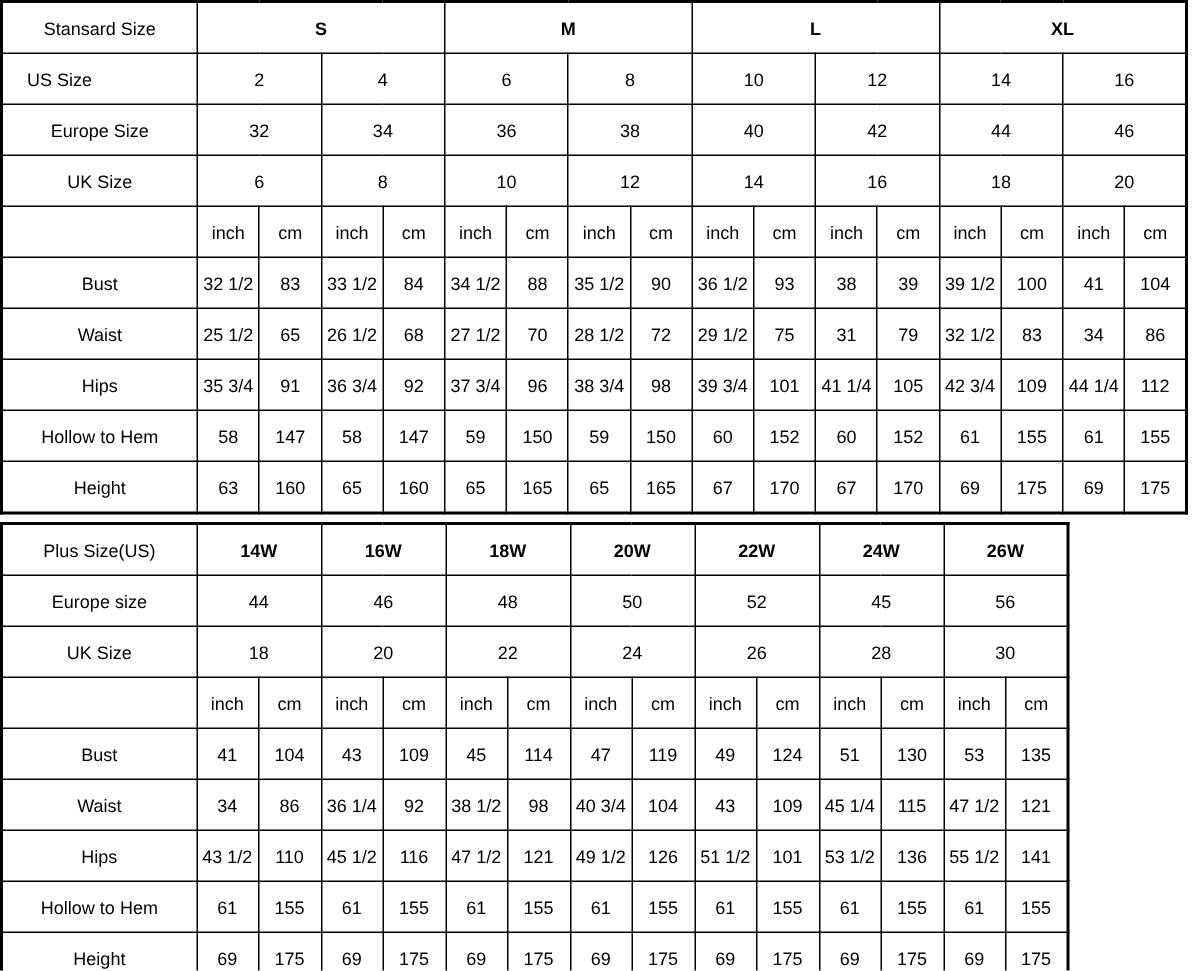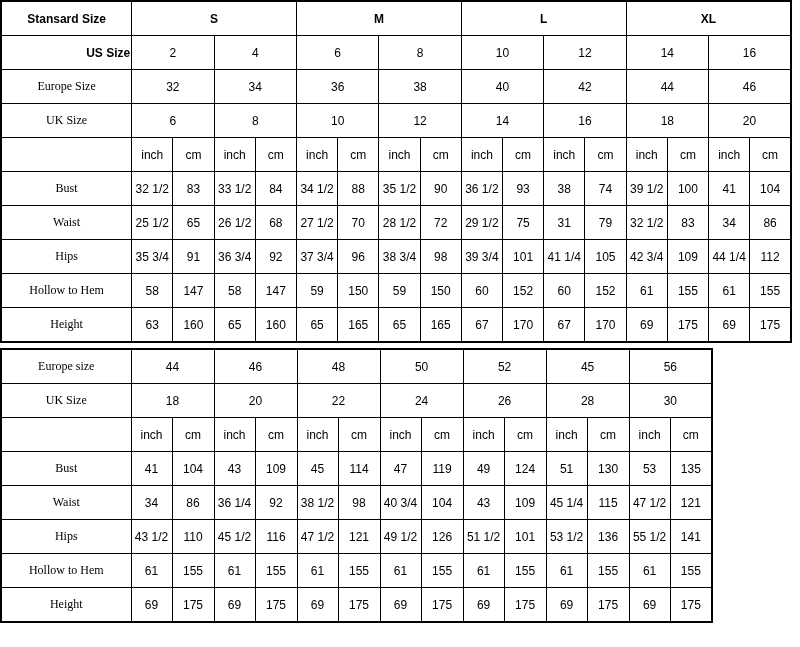--- a/index.html
+++ b/index.html
@@ -30,24 +30,23 @@
     text-align: center;
     vertical-align: middle;
     font-size: 12px;
     padding: 0 1px;
     height: 33px;
     overflow: hidden;
     white-space: nowrap;
   }
   td.rowhead {
     font-size: 12.5px;
-    font-family: Liberation Serif, serif;
   }
   td.rowhead-bold {
-    font-weight: bold;
+    font-weight: normal;
     font-size: 13px;
     text-align: left;
     padding-left: 8px;
   }
   td.grouphead {
     font-weight: bold;
     font-size: 14px;
   }
   td.unit {
     font-size: 12px;
@@ -99,21 +98,21 @@
       <tbody>
         <tr>
           <td class="rowhead-bold">Stansard Size</td>
           <td class="grouphead" colspan="4">S</td>
           <td class="grouphead" colspan="4">M</td>
           <td class="grouphead" colspan="4">L</td>
           <td class="grouphead" colspan="4">XL</td>
         </tr>
 
         <tr>
-          <td class="rowhead-bold" style="text-align:right;padding-left:16px">US Size</td>
+          <td class="rowhead-bold" style="text-align:left;padding-left:16px">US Size</td>
           <td colspan="2">2</td>
           <td colspan="2">4</td>
           <td colspan="2">6</td>
           <td colspan="2">8</td>
           <td colspan="2">10</td>
           <td colspan="2">12</td>
           <td colspan="2">14</td>
           <td colspan="2">16</td>
         </tr>
 
@@ -167,21 +166,21 @@
           <td>83</td>
           <td>33 1/2</td>
           <td>84</td>
           <td>34 1/2</td>
           <td>88</td>
           <td>35 1/2</td>
           <td>90</td>
           <td>36 1/2</td>
           <td>93</td>
           <td>38</td>
-          <td>74</td>
+          <td>39</td>
           <td>39 1/2</td>
           <td>100</td>
           <td>41</td>
           <td>104</td>
         </tr>
 
         <tr>
           <td class="rowhead">Waist</td>
           <td>25 1/2</td>
           <td>65</td>
@@ -277,20 +276,30 @@
         <col style="width:41px">
           <col style="width:42px">
         <col style="width:41px">
           <col style="width:42px">
         <col style="width:41px">
           <col style="width:42px">
         <col style="width:41px">
           <col style="width:42px">
       </colgroup>
       <tbody>
+        <tr>
+          <td class="rowhead-bold">Plus Size(US)</td>
+          <td class="grouphead" colspan="2">14W</td>
+          <td class="grouphead" colspan="2">16W</td>
+          <td class="grouphead" colspan="2">18W</td>
+          <td class="grouphead" colspan="2">20W</td>
+          <td class="grouphead" colspan="2">22W</td>
+          <td class="grouphead" colspan="2">24W</td>
+          <td class="grouphead" colspan="2">26W</td>
+        </tr>
 
         <tr>
           <td class="rowhead">Europe size</td>
           <td colspan="2">44</td>
           <td colspan="2">46</td>
           <td colspan="2">48</td>
           <td colspan="2">50</td>
           <td colspan="2">52</td>
           <td colspan="2">45</td>
           <td colspan="2">56</td>

